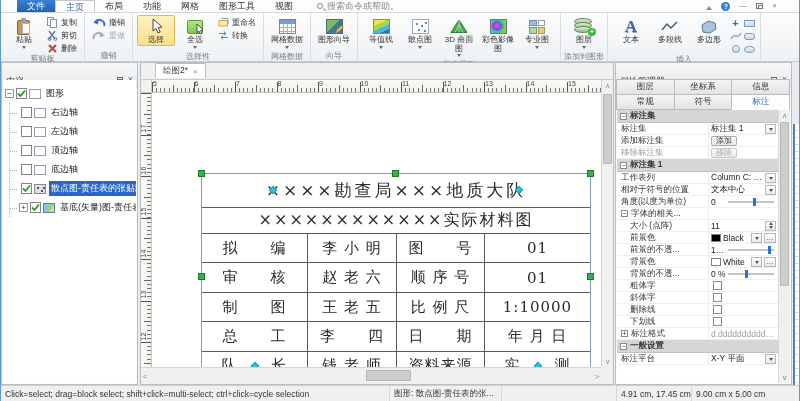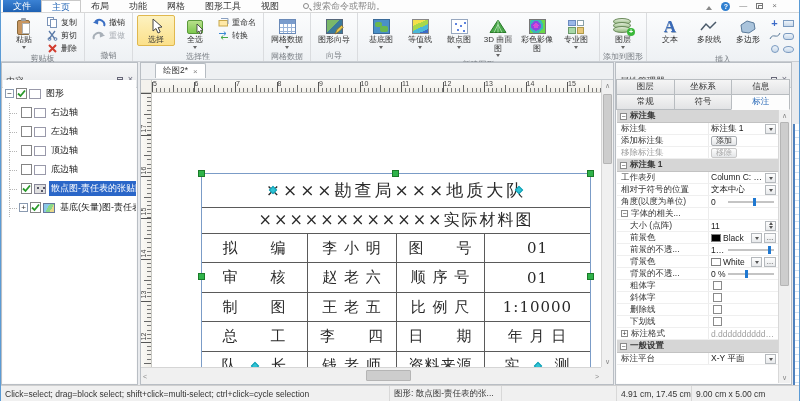--- a/index.html
+++ b/index.html
@@ -3,21 +3,21 @@
 <meta charset="utf-8">
 <style>
 *{margin:0;padding:0;box-sizing:border-box}
 html,body{width:800px;height:401px;overflow:hidden}
 body{font-family:"Liberation Sans","DejaVu Sans",sans-serif;font-size:9px;color:#222;background:#fff}
 #app{position:absolute;inset:0;width:800px;height:401px;background:#f4f5f7;border-left:1px solid #5b9bd5;border-right:1px solid #5b9bd5;overflow:hidden}
 
 
 #titlebar{position:absolute;left:0;top:0;width:100%;height:13px;background:#fdfdfd;border-bottom:1px solid #d8d8d8;display:flex;align-items:stretch}
 .mtab{padding:0 10px;line-height:13px;font-size:9px;color:#333;cursor:default}
-.mtab.file{background:linear-gradient(#3b82d4,#1f62b4);color:#fff;margin-left:2px}
+.mtab.file{background:linear-gradient(#3b82d4,#1f62b4);color:#fff;margin-left:16px}
 .mtab.active{background:#fff;border:1px solid #c9c9c9;border-bottom:none;color:#1f62b4}
 #searchbox{display:flex;align-items:center;margin-left:14px;color:#8a8a8a}
 .mag{width:6px;height:6px;border:1px solid #8a8a8a;border-radius:50%;position:relative;margin-right:4px}
 .mag::after{content:"";position:absolute;left:5px;top:5px;width:3px;height:1px;background:#8a8a8a;transform:rotate(45deg)}
 #wincontrols{margin-left:auto;display:flex;align-items:center;gap:9px;padding-right:22px}
 .wc{color:#777;font-size:8px;line-height:8px}
 .wc.help{width:9px;height:9px;border-radius:50%;background:#2f7fd0;color:#fff;text-align:center;line-height:9px;font-weight:bold;font-size:7px}
 .wc.tri{width:0;height:0;border:3px solid transparent;border-bottom:4px solid #8a8a8a}
 .wc.rest{width:7px;height:6px;border:1px solid #777;position:relative}
 .wc.rest::after{content:"";position:absolute;left:1px;top:1px;width:3px;height:2px;border:1px solid #777}
@@ -307,30 +307,20 @@
             </span>
             <span class="blbl">图形向导</span>
           </div>
         </div>
         <div class="glabel">向导</div>
       </div>
       <div class="rgroup">
         <div class="gbody">
           <div class="btn-big">
             <span class="bicon">
-              <div style="width:17px;height:15px;background:#4a90c8;border:1px solid #3a6a98;position:relative;overflow:hidden">
-                <div style="position:absolute;left:1px;top:2px;width:7px;height:5px;background:#6ab84f;border-radius:2px"></div>
-                <div style="position:absolute;right:1px;bottom:1px;width:8px;height:6px;background:#6ab84f;border-radius:2px"></div>
-              </div>
-            </span>
-            <span class="blbl">基底图</span>
-            <span class="caret"></span>
-          </div>
-          <div class="btn-big">
-            <span class="bicon">
               <div style="width:17px;height:15px;border:1px solid #888;background:linear-gradient(155deg,#f5e04a 0 30%,#a8d84a 30% 55%,#4ab8d8 55% 80%,#3a6ac8 80%)"></div>
             </span>
             <span class="blbl">等值线</span>
             <span class="caret"></span>
           </div>
           <div class="btn-big">
             <span class="bicon">
               <div style="width:17px;height:15px;border:1px solid #98a8c0;background:#fff;position:relative">
                 <i class="pd" style="left:3px;top:3px"></i>
                 <i class="pd" style="left:8px;top:5px"></i>

